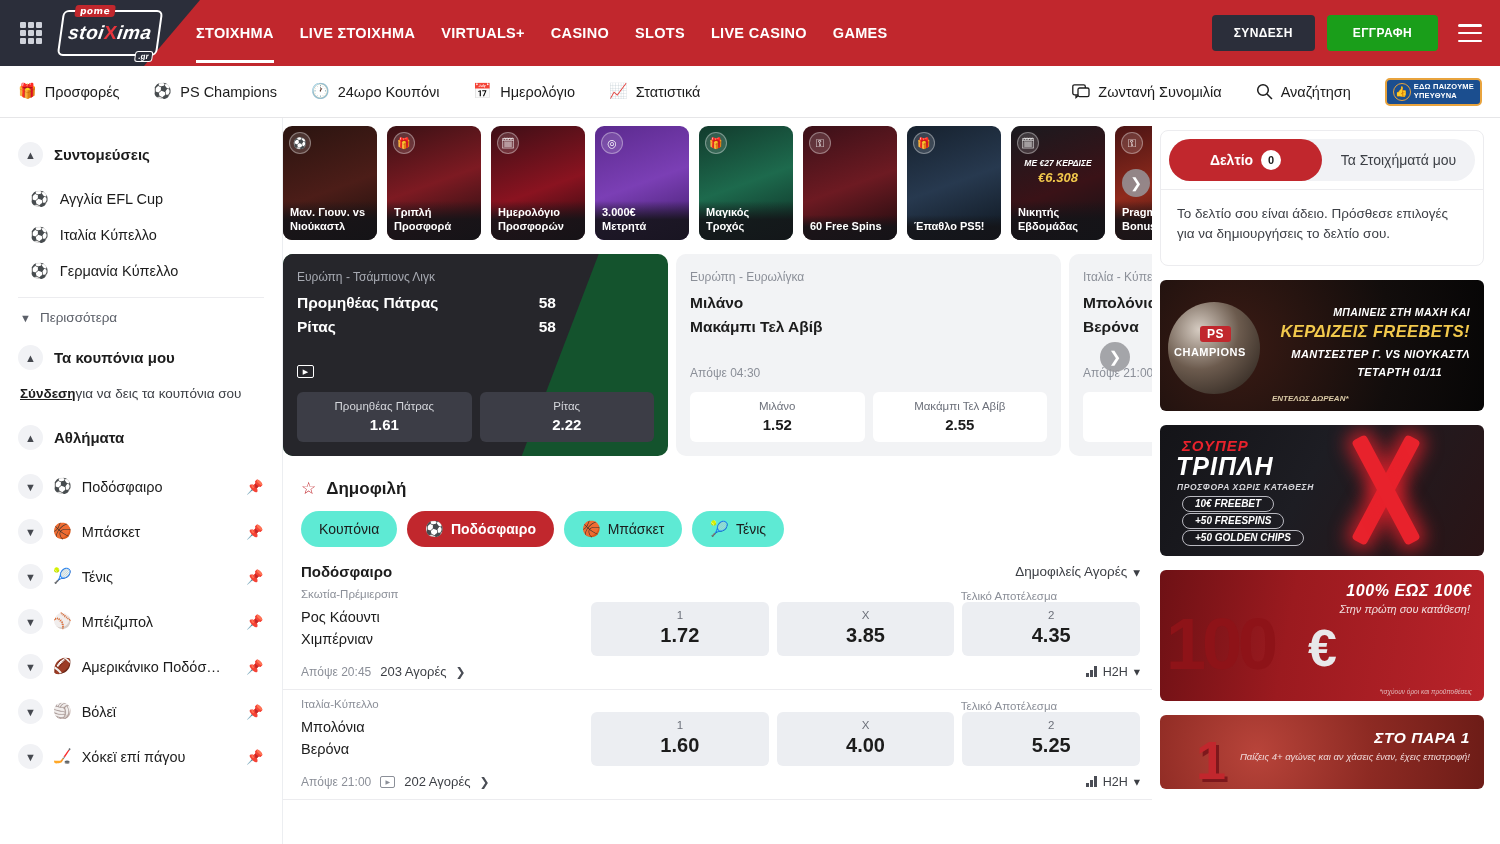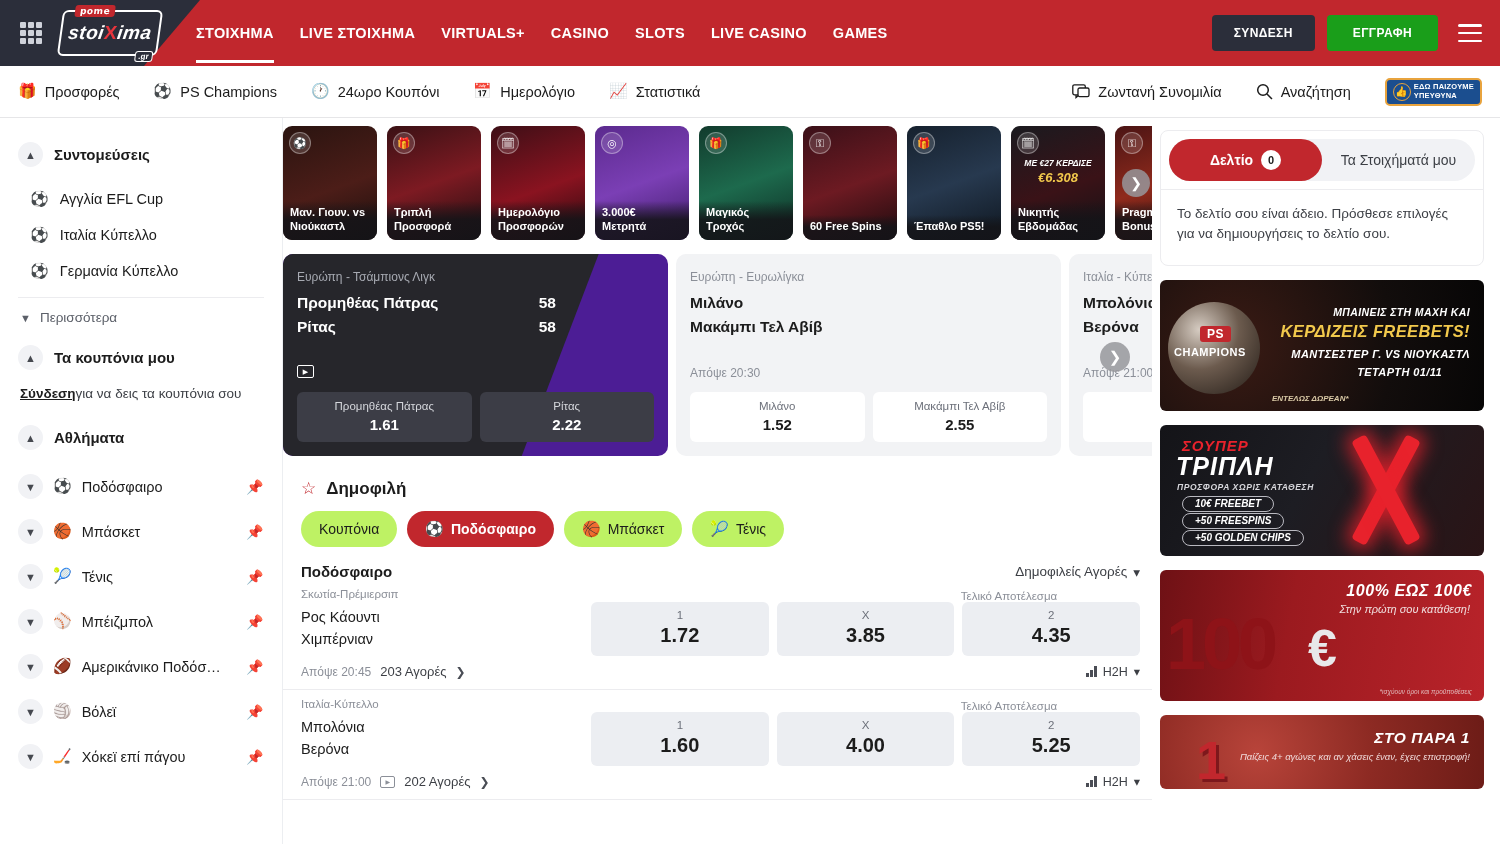--- a/index.html
+++ b/index.html
@@ -133,21 +133,21 @@
     position: absolute; right: 2px; top: 50%; transform: translateY(-50%);
     width: 28px; height: 28px; border-radius: 50%; background: rgba(150,150,155,.85);
     display:flex;align-items:center;justify-content:center;color:#fff;font-size:14px;cursor:pointer; z-index: 6;
   }
 
   .match-strip { position: relative; display:flex; gap:8px; padding: 6px 0 10px 0; overflow:hidden; }
   .match-card {
     position: relative; width: 385px; flex: 0 0 auto; border-radius: 10px; overflow: hidden;
     background: #f2f3f5; padding: 16px 14px 14px 14px; height: 202px; cursor: pointer;
   }
-  .match-card.dark { background: #4c1d95; padding: 0; }
+  .match-card.dark { background: #14532d; padding: 0; }
   .match-card.dark .dk {
     position: absolute; inset: 0; background: #26262b;
     clip-path: polygon(0 0, 82% 0, 62% 100%, 0 100%);
   }
   .match-card.dark .inner { position: relative; z-index: 2; padding: 16px 14px 14px 14px; height: 100%; }
   .match-card .inner { height: 100%; display:flex; flex-direction: column; }
   .mc-league { font-size: 12px; color: #8b8f98; margin-bottom: 10px; }
   .match-card.dark .mc-league { color: #a7aab2; }
   .mc-team { font-size: 15.5px; font-weight: bold; color: #1c1c1c; display:flex; justify-content: space-between; margin-bottom: 6px; padding-right: 98px;}
   .match-card.dark .mc-team { color: #ffffff; }
@@ -169,21 +169,21 @@
     width: 30px; height: 30px; border-radius: 50%; background: rgba(150,150,155,.85);
     display:flex;align-items:center;justify-content:center;color:#fff;font-size:15px;cursor:pointer; z-index: 7;
   }
 
   
   .pop-head { display:flex; align-items:center; gap:10px; padding: 12px 0 0 18px; }
   .pop-head .star { color: #c1272d; font-size: 17px; }
   .pop-head h2 { font-size: 17px; font-weight: bold; }
   .pop-tabs { display:flex; gap: 10px; padding: 12px 0 0 18px; }
   .pop-tab {
-    border: none; background: #bef264; border-radius: 20px; padding: 10px 18px;
+    border: none; background: #5eead4; border-radius: 20px; padding: 10px 18px;
     font-size: 14px; color: #1c1c1c; cursor: pointer; display: flex; align-items:center; gap: 7px;
     font-family: inherit;
   }
   .pop-tab.active { background: #c1272d; color: #fff; font-weight: bold; }
 
   .sec-head { display:flex; align-items:center; padding: 16px 12px 0 18px; }
   .sec-head h3 { font-size: 15px; font-weight: bold; }
   .sec-head .markets { margin-left:auto; font-size: 13.5px; color: #3c3f45; display:flex; align-items:center; gap:6px; cursor:pointer; }
 
   .ev-row { padding: 8px 12px 6px 18px; border-bottom: 1px solid #ececef; position: relative; }
@@ -521,21 +521,21 @@
 
       <div class="match-card">
         <div class="inner">
           <div class="mc-league">Ευρώπη - Ευρωλίγκα</div>
           <div class="mc-team">
             <span>Μιλάνο</span>
           </div>
           <div class="mc-team">
             <span>Μακάμπι Τελ Αβίβ</span>
           </div>
-          <div class="mc-time">Απόψε 20:30</div>
+          <div class="mc-time">Απόψε 04:30</div>
           <div class="mc-odds">
             <div class="odd-box">
               <div class="odd-label">Μιλάνο</div>
               <div class="odd-val">1.52</div>
             </div>
             <div class="odd-box">
               <div class="odd-label">Μακάμπι Τελ Αβίβ</div>
               <div class="odd-val">2.55</div>
             </div>
           </div>

